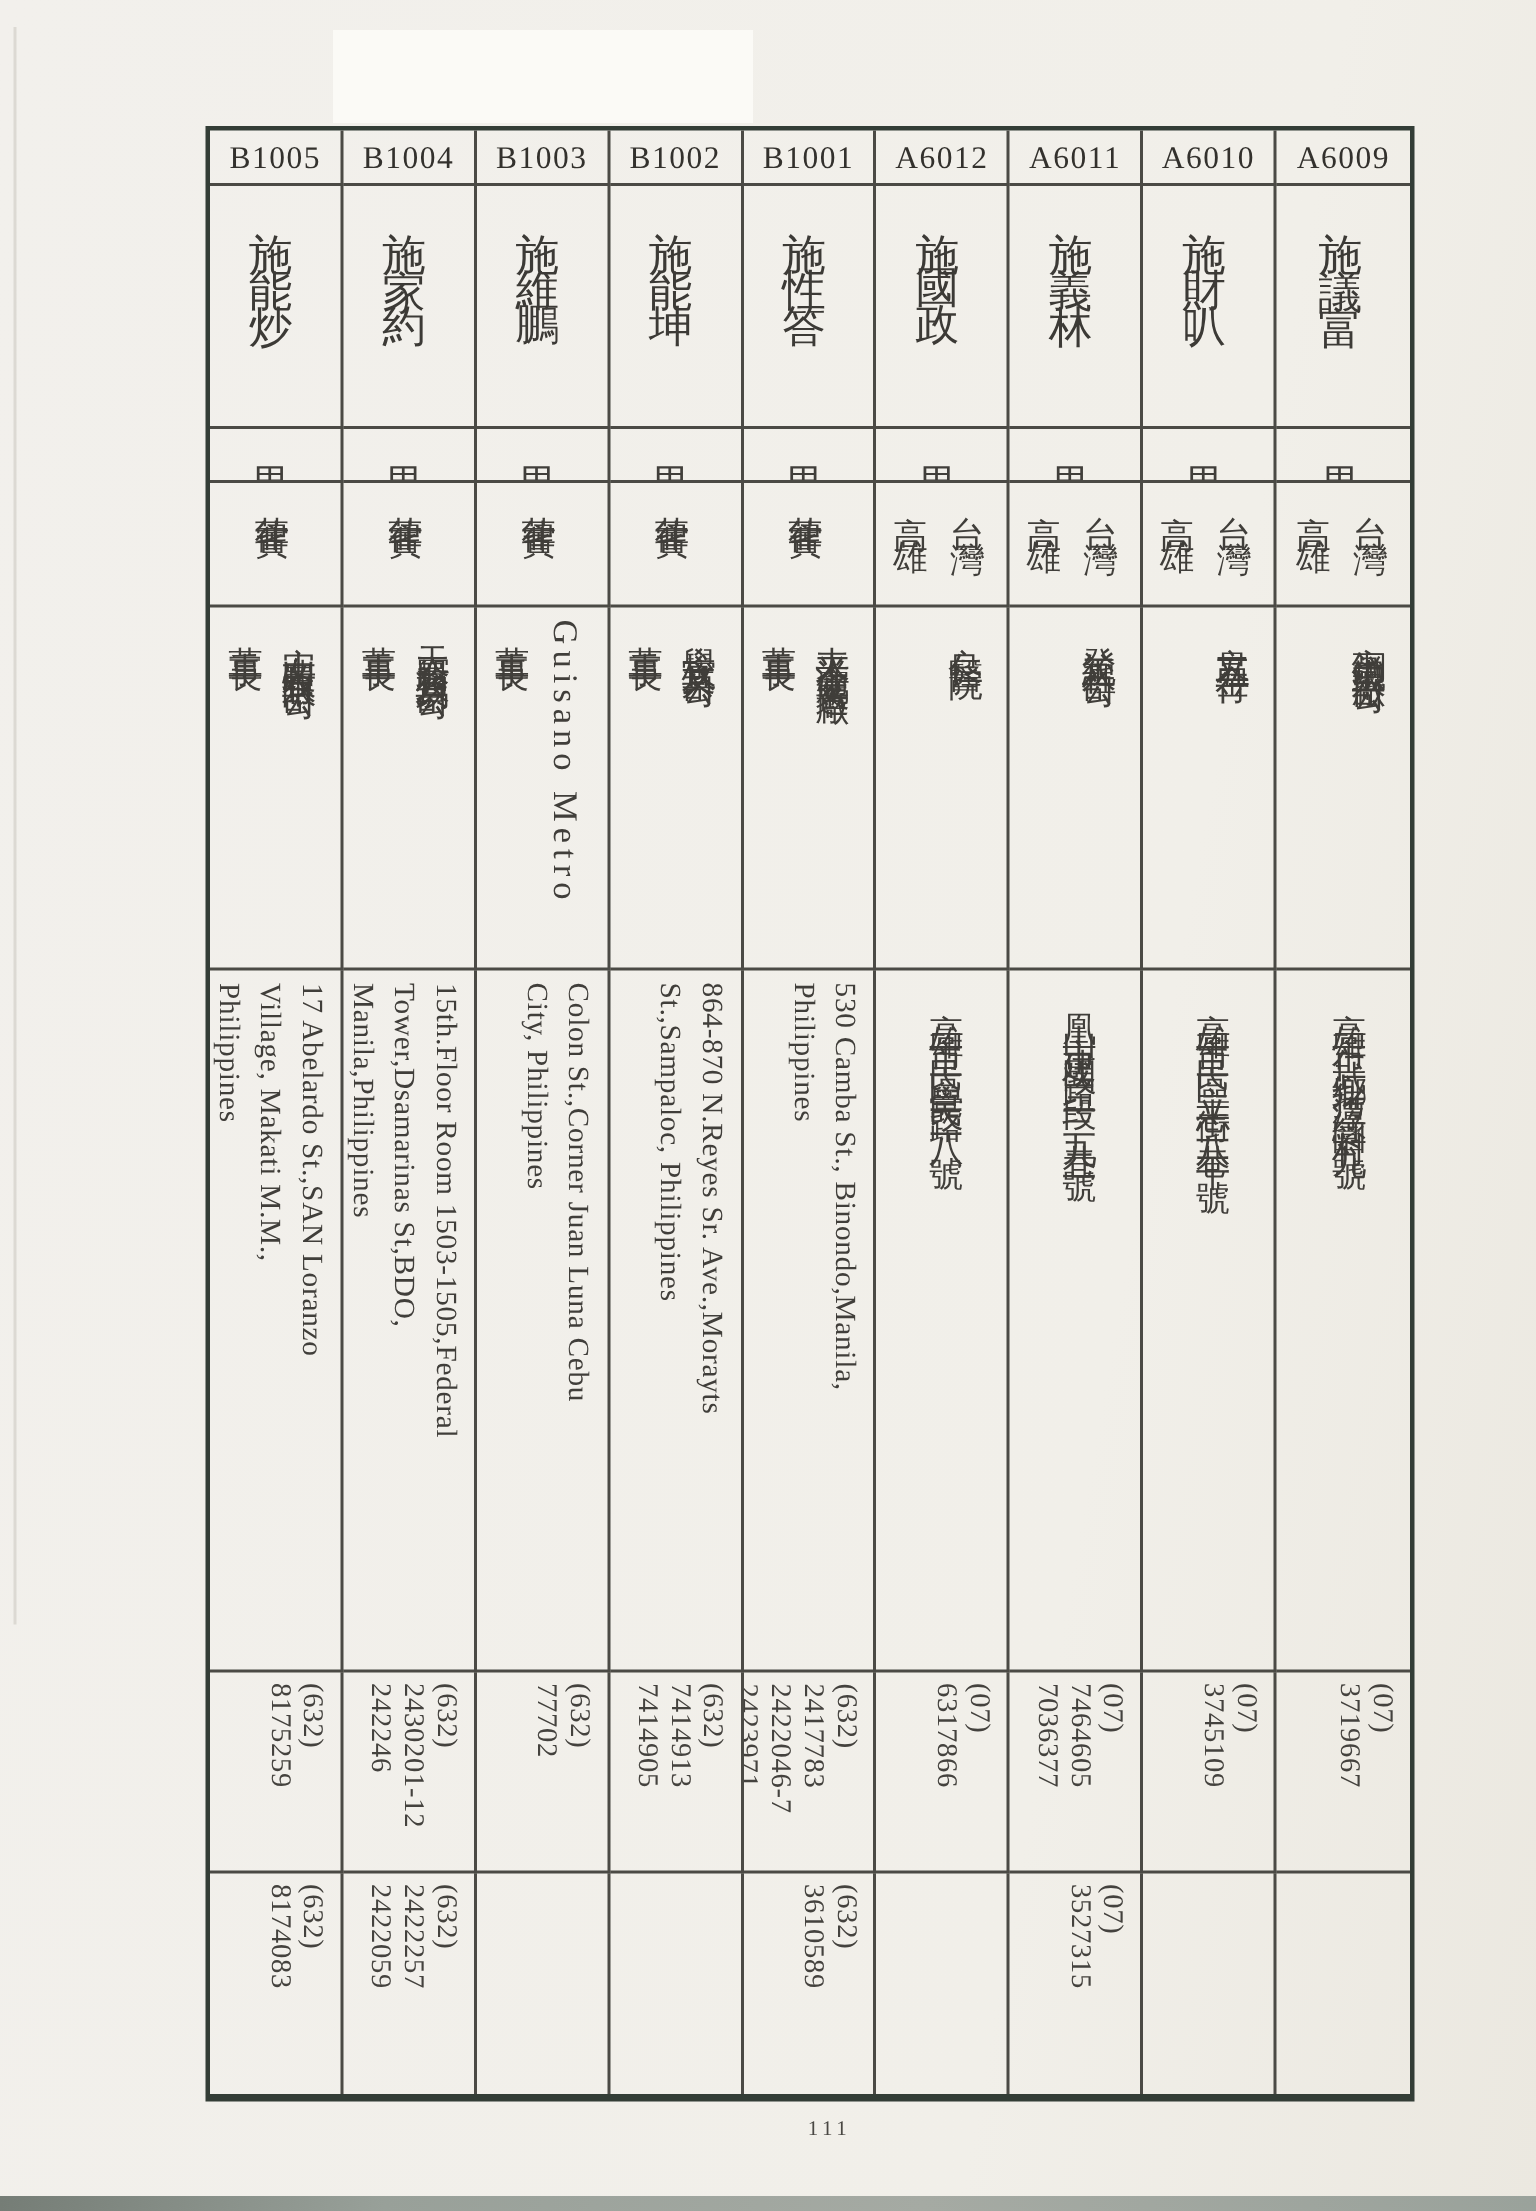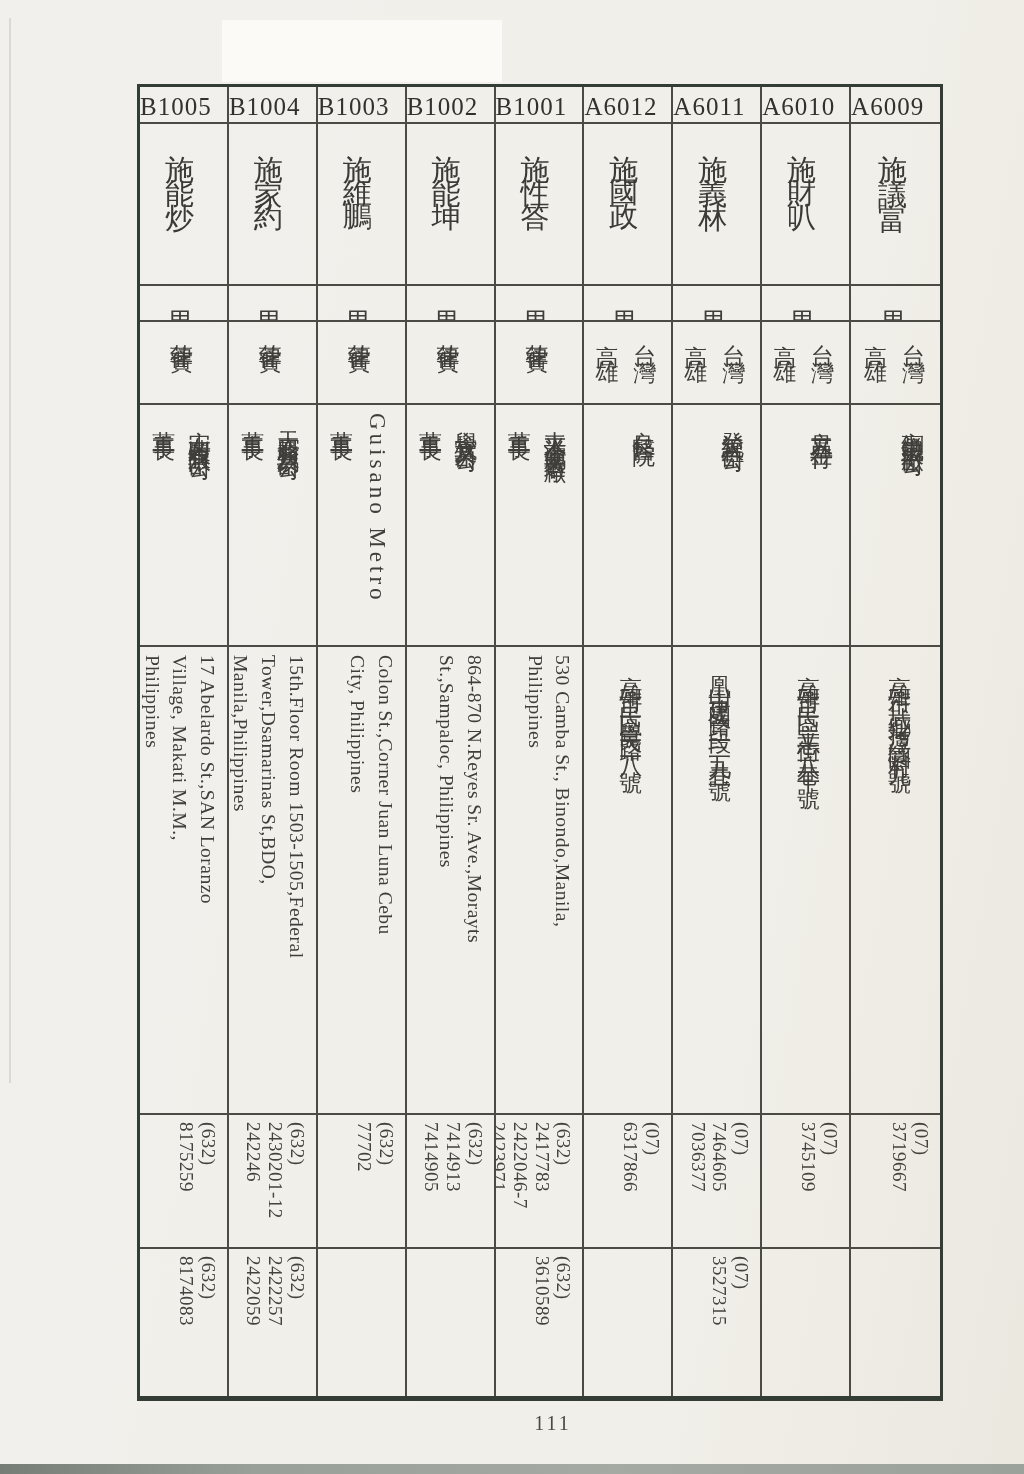--- a/index.html
+++ b/index.html
@@ -21,31 +21,31 @@
     grid-template-rows:37px 162px 36px 83px 242px 468px 134px auto;
     background:transparent;
   }
   .cell{
     box-sizing:border-box;overflow:hidden;
     border-right:2px solid #4b4a45;border-bottom:2px solid #4b4a45;
   }
   .cell:nth-child(n+65){border-right:none;}
   .cell:nth-child(8n){border-bottom:none;}
   .v{writing-mode:vertical-rl;text-orientation:mixed;white-space:pre-line;}
-  .c-id{writing-mode:horizontal-tb;font-size:25px;color:#33312d;padding-top:6px;letter-spacing:1px;}
+  .c-id{writing-mode:horizontal-tb;text-align:center;font-size:21px;color:#33312d;padding-top:6px;letter-spacing:1px;}
   .c-name{font-size:29px;letter-spacing:24px;padding:8px 27px 0 0;color:#3c3a36;}
   .c-gender{font-size:26px;padding:4px 29px 0 0;}
   .c-nat-ph{font-size:23px;letter-spacing:2px;padding:4px 30px 0 0;}
   .c-nat-tw{font-size:23px;letter-spacing:16px;line-height:1.65;padding:4px 8px 0 0;}
   .c-company{font-size:23px;letter-spacing:4px;line-height:1.55;padding:8px 10px 0 0;}
   .c-address-zh{font-size:23px;letter-spacing:8px;line-height:1.5;padding:10px 24px 0 0;}
   .c-address-en{font-size:19.5px;letter-spacing:0.5px;line-height:1.42;padding:8px 6px 0 0;}
   .c-phone{font-size:19px;line-height:1.15;letter-spacing:0.5px;padding:7px 8px 0 0;color:#44423e;}
   .page-number{position:absolute;left:512px;top:1412px;transform:translateX(-50%);
-    margin-left:41px;font-size:20px;letter-spacing:3px;color:#4a4844;}
+    margin-left:41px;font-size:14px;letter-spacing:3px;color:#4a4844;}
 </style>
 </head>
 <body>
 
 <div class="white-patch"></div>
 <div class="edge-left-line"></div>
 
 <div class="dir-table">
 
   <div class="cell c-id">B1005</div>

